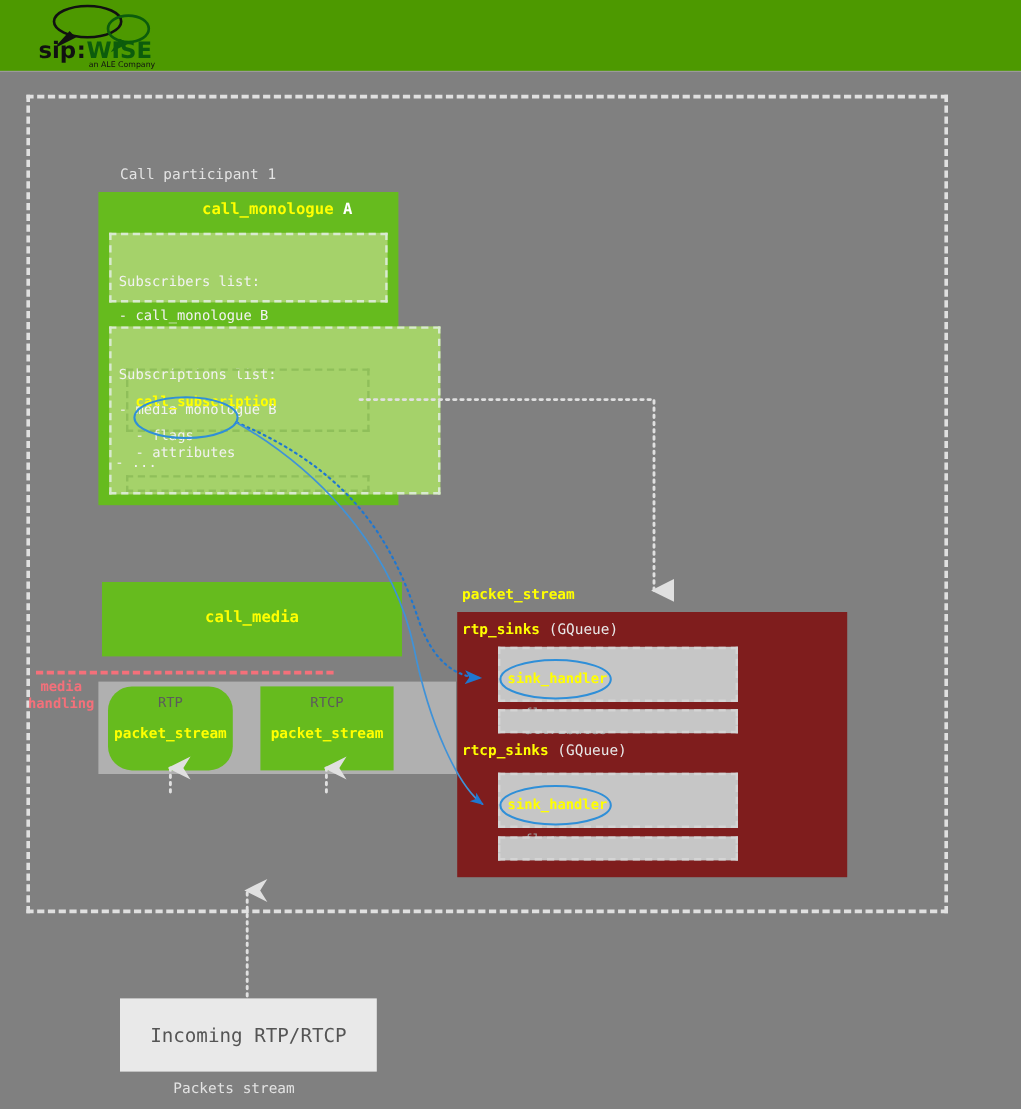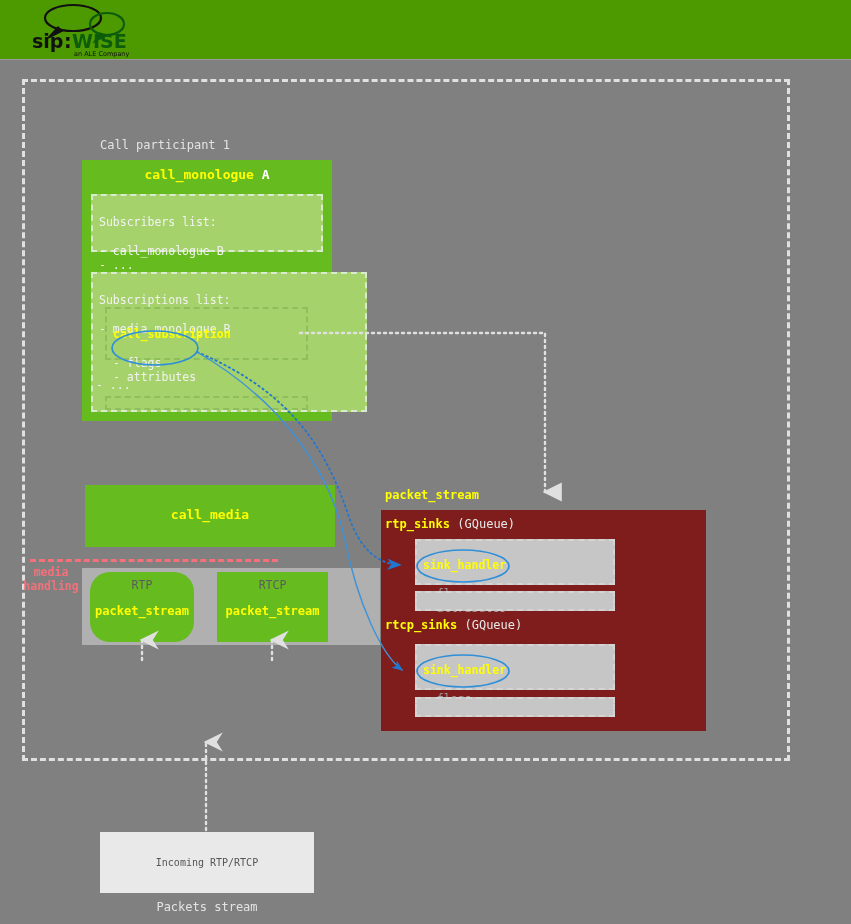--- a/index.html
+++ b/index.html
@@ -84,21 +84,21 @@
 
   
   .pane {
     position: absolute;
     background: #a5d26a;
     border: 2px dashed #d9ead0;
     box-sizing: border-box;
     color: #f2f2f2;
     font-size: 11.5px;
     line-height: 14.5px;
-    padding: 4px 6px;
+    padding: 16px 6px;
     white-space: pre-line;
   }
   .subpane {
     position: absolute;
     background: transparent;
     border: 2px dashed #8fbf5a;
     box-sizing: border-box;
     font-size: 11.5px;
     line-height: 14.5px;
     padding: 3px 6px;
@@ -176,28 +176,28 @@
     white-space: pre-line;
   }
 
   
   #incoming-box {
     position: absolute;
     left: 100px; top: 832px;
     width: 214px; height: 61px;
     background: #e9e9e9;
     color: #555555;
-    font-size: 10px;
+    font-size: 16px;
     display: flex;
     align-items: center;
     justify-content: center;
   }
   #packets-label {
     position: absolute;
-    left: 100px; top: 900px;
+    left: 88px; top: 900px;
     width: 214px;
     text-align: center;
     color: #e3e3e3;
     font-size: 12px;
   }
 
   #svg-overlay {
     position: absolute;
     left: 0; top: 0;
     width: 851px; height: 924px;
@@ -229,21 +229,21 @@
       <text x="44" y="46" font-family="'DejaVu Sans','Liberation Sans',sans-serif" font-size="19" font-weight="bold" fill="#0c5c0c">WISE</text>
       <text x="46" y="54" font-family="'DejaVu Sans','Liberation Sans',sans-serif" font-size="6.5" fill="#111">an ALE Company</text>
     </svg>
   </div>
 
   <div id="outer-dashed"></div>
 
   <div class="lbl" style="left:100px; top:138px;">Call participant 1</div>
 
   <div class="green-box" style="left:82px; top:160px; width:250px; height:261px;">
-    <div class="green-title" style="top:7px;"><span>call_monologue</span><span class="plain"> A</span></div>
+    <div class="green-title" style="top:7px;padding-left:24px;"><span>call_monologue</span><span class="plain"> A</span></div>
   </div>
 
   <div class="pane" style="left:91px; top:194px; width:232px; height:58px;">
     <div>Subscribers list:</div>
     <div>- call_monologue B
 - ...</div>
   </div>
 
   <div class="pane" style="left:91px; top:272px; width:276px; height:140px;">
     <div>Subscriptions list:</div>

